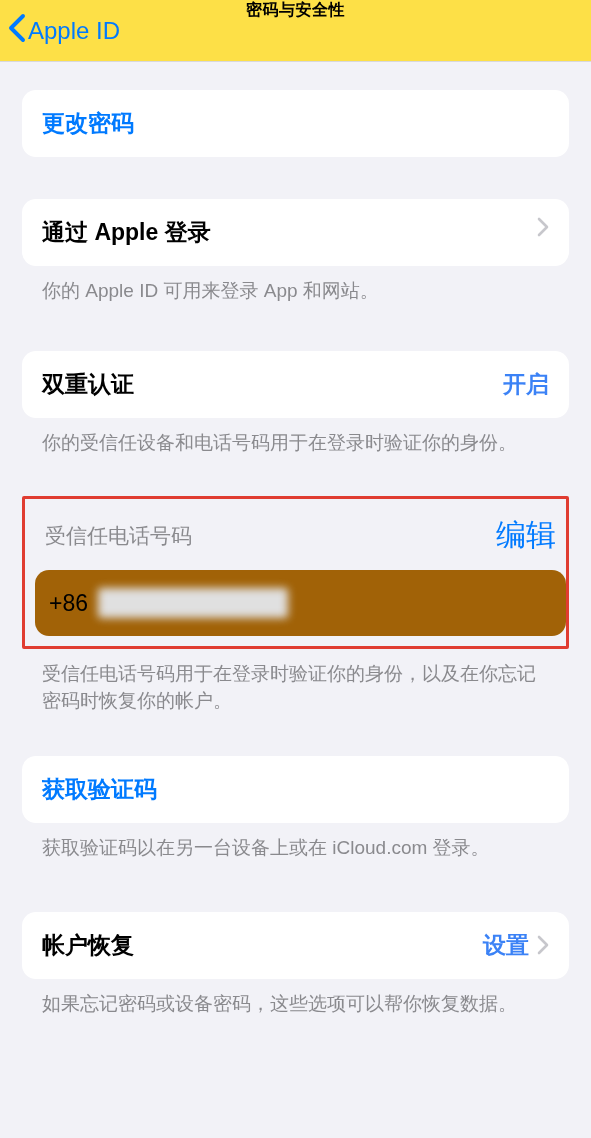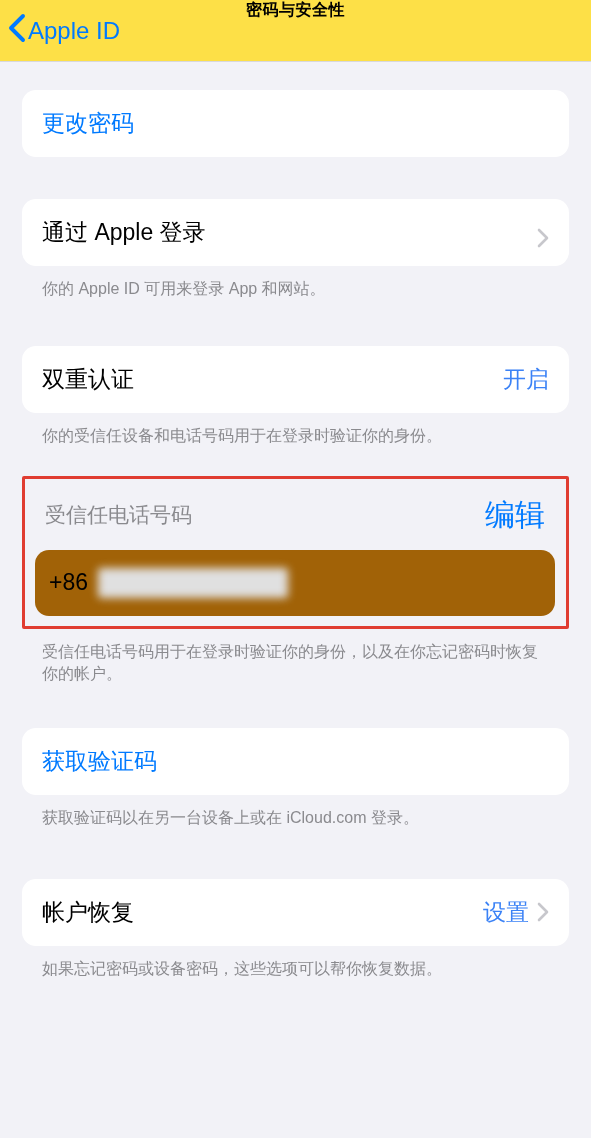--- a/index.html
+++ b/index.html
@@ -46,46 +46,47 @@
 
     .card {
       background: #fff;
       border-radius: 14px;
       width: 100%;
       overflow: hidden;
     }
     .row {
       padding: 18px 20px;
       display: flex;
-      align-items: flex-end;
+      align-items: flex-start;
       justify-content: space-between;
       font-size: 23px;
+      font-weight: bold;
     }
     .row.link { color: #007aff; }
     .row .chevron { color: #c7c7cc; display: inline-flex; }
     .row .detail {
       color: #3b82f6;
       font-size: 23px;
       display: inline-flex;
       align-items: center;
     }
     .detail .chevron { margin-left: 8px; }
 
     .footer {
       padding: 12px 20px 0 20px;
       color: #8a8a8e;
-      font-size: 16px;
+      font-size: 19px;
       line-height: 1.4;
     }
 
     .highlight-box {
       border: 3px solid #e03c31;
       border-radius: 2px;
-      padding: 8px 11px 10px 10px;
-      margin-top: 28px;
+      padding: 8px 0 10px 10px;
+      margin-top: 40px;
     }
     .section-header {
       display: flex;
       justify-content: space-between;
       align-items: center;
       padding: 8px 10px 14px 10px;
     }
     .section-header .label {
       color: #8a8a8e;
       font-size: 21px;

